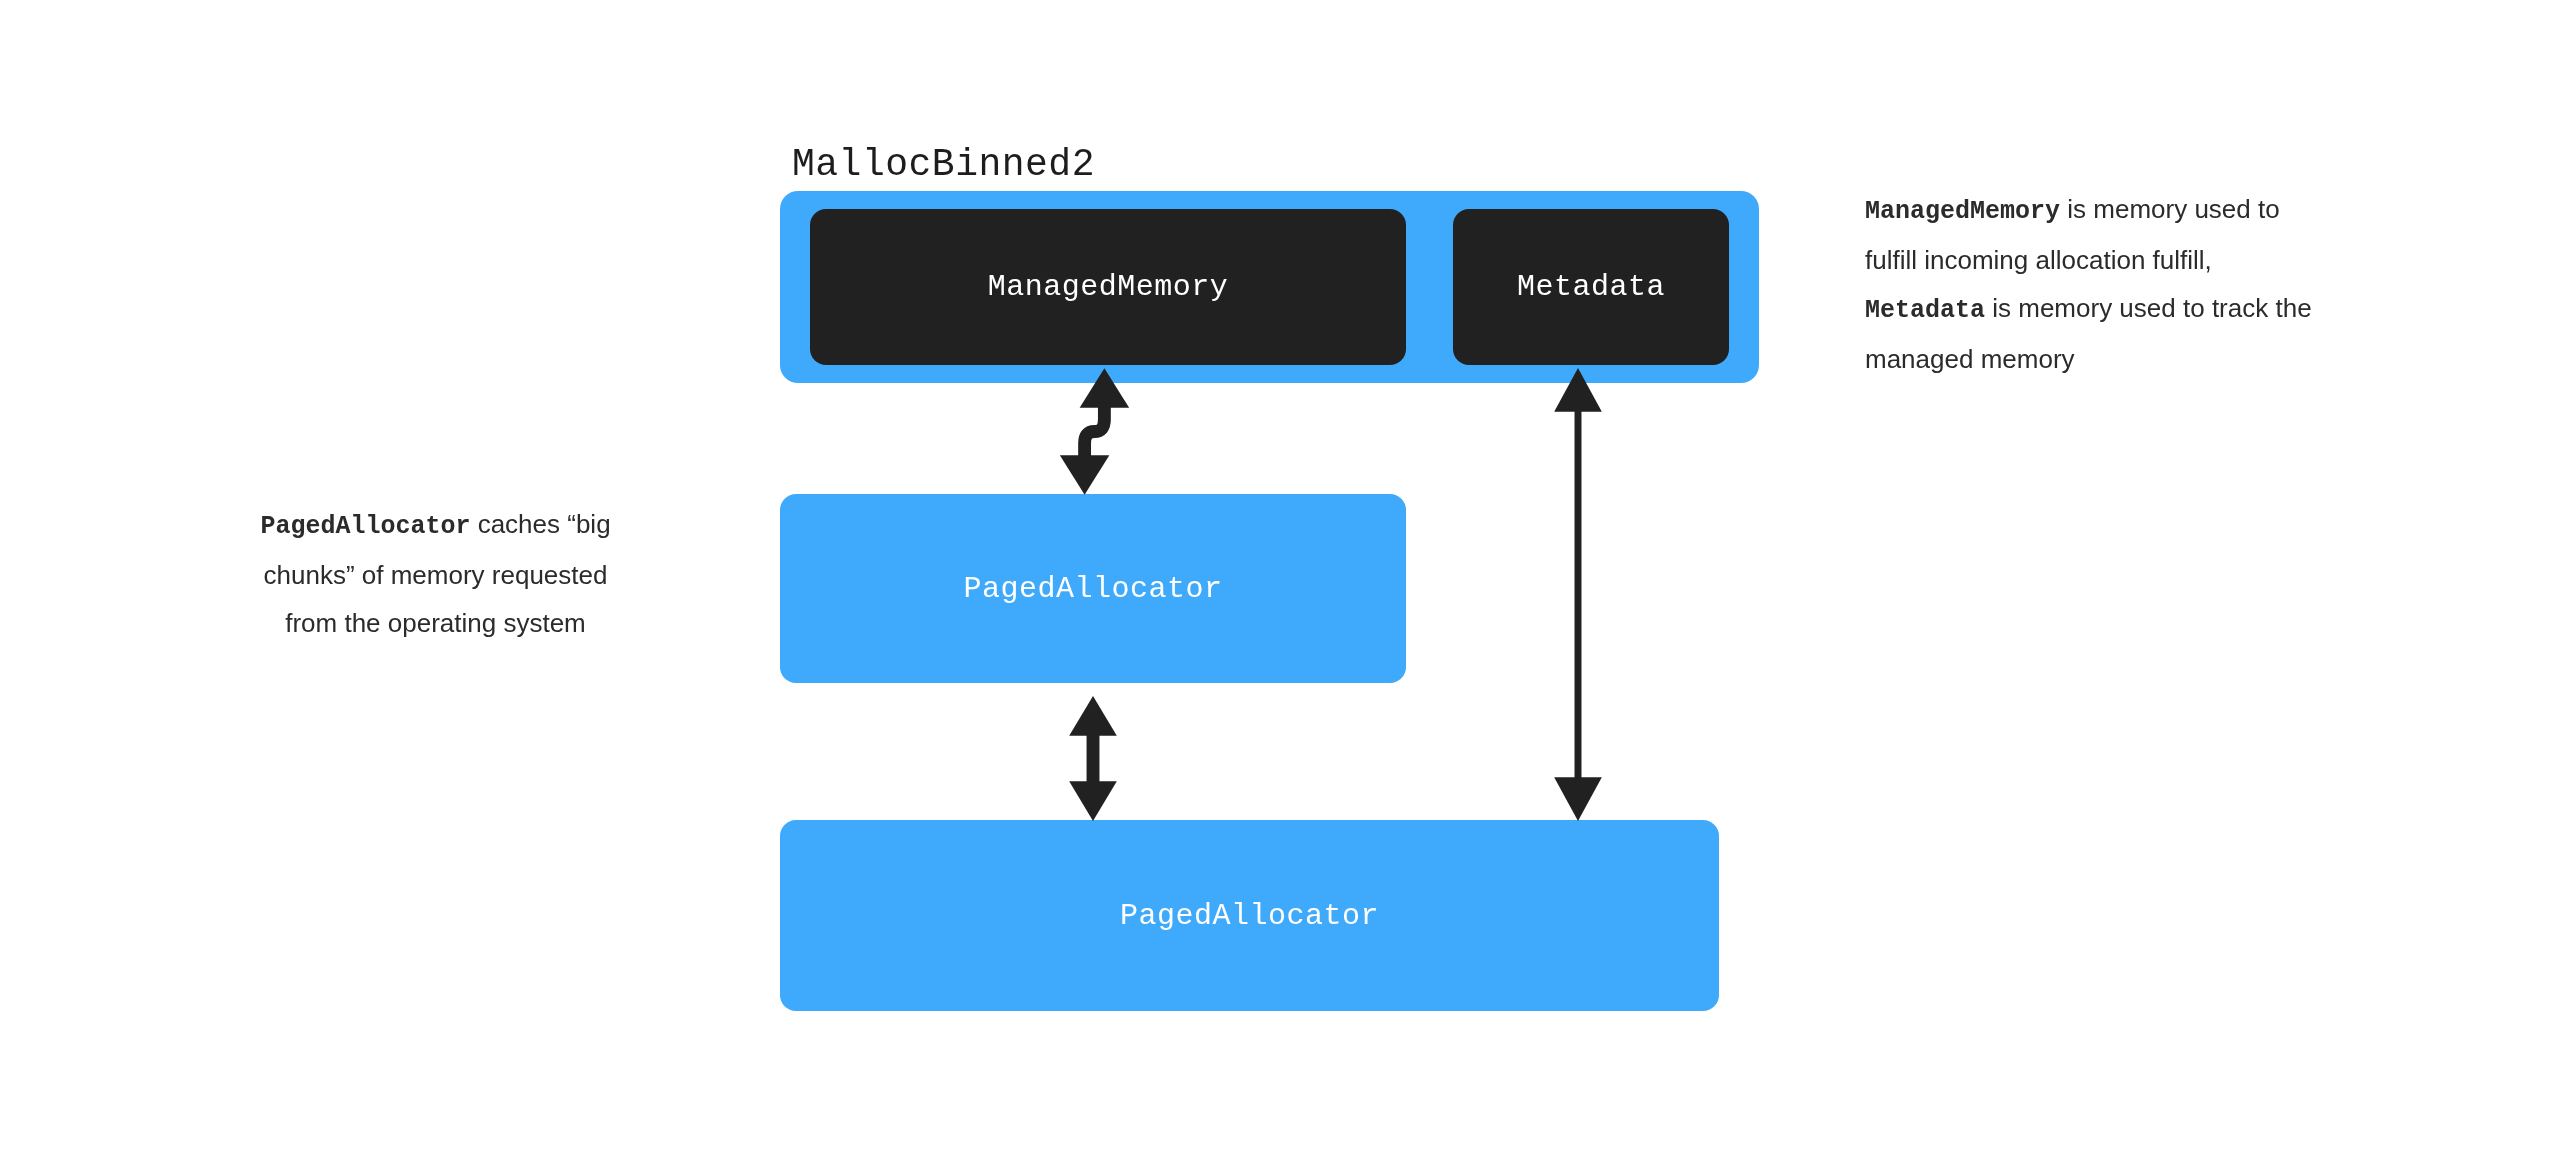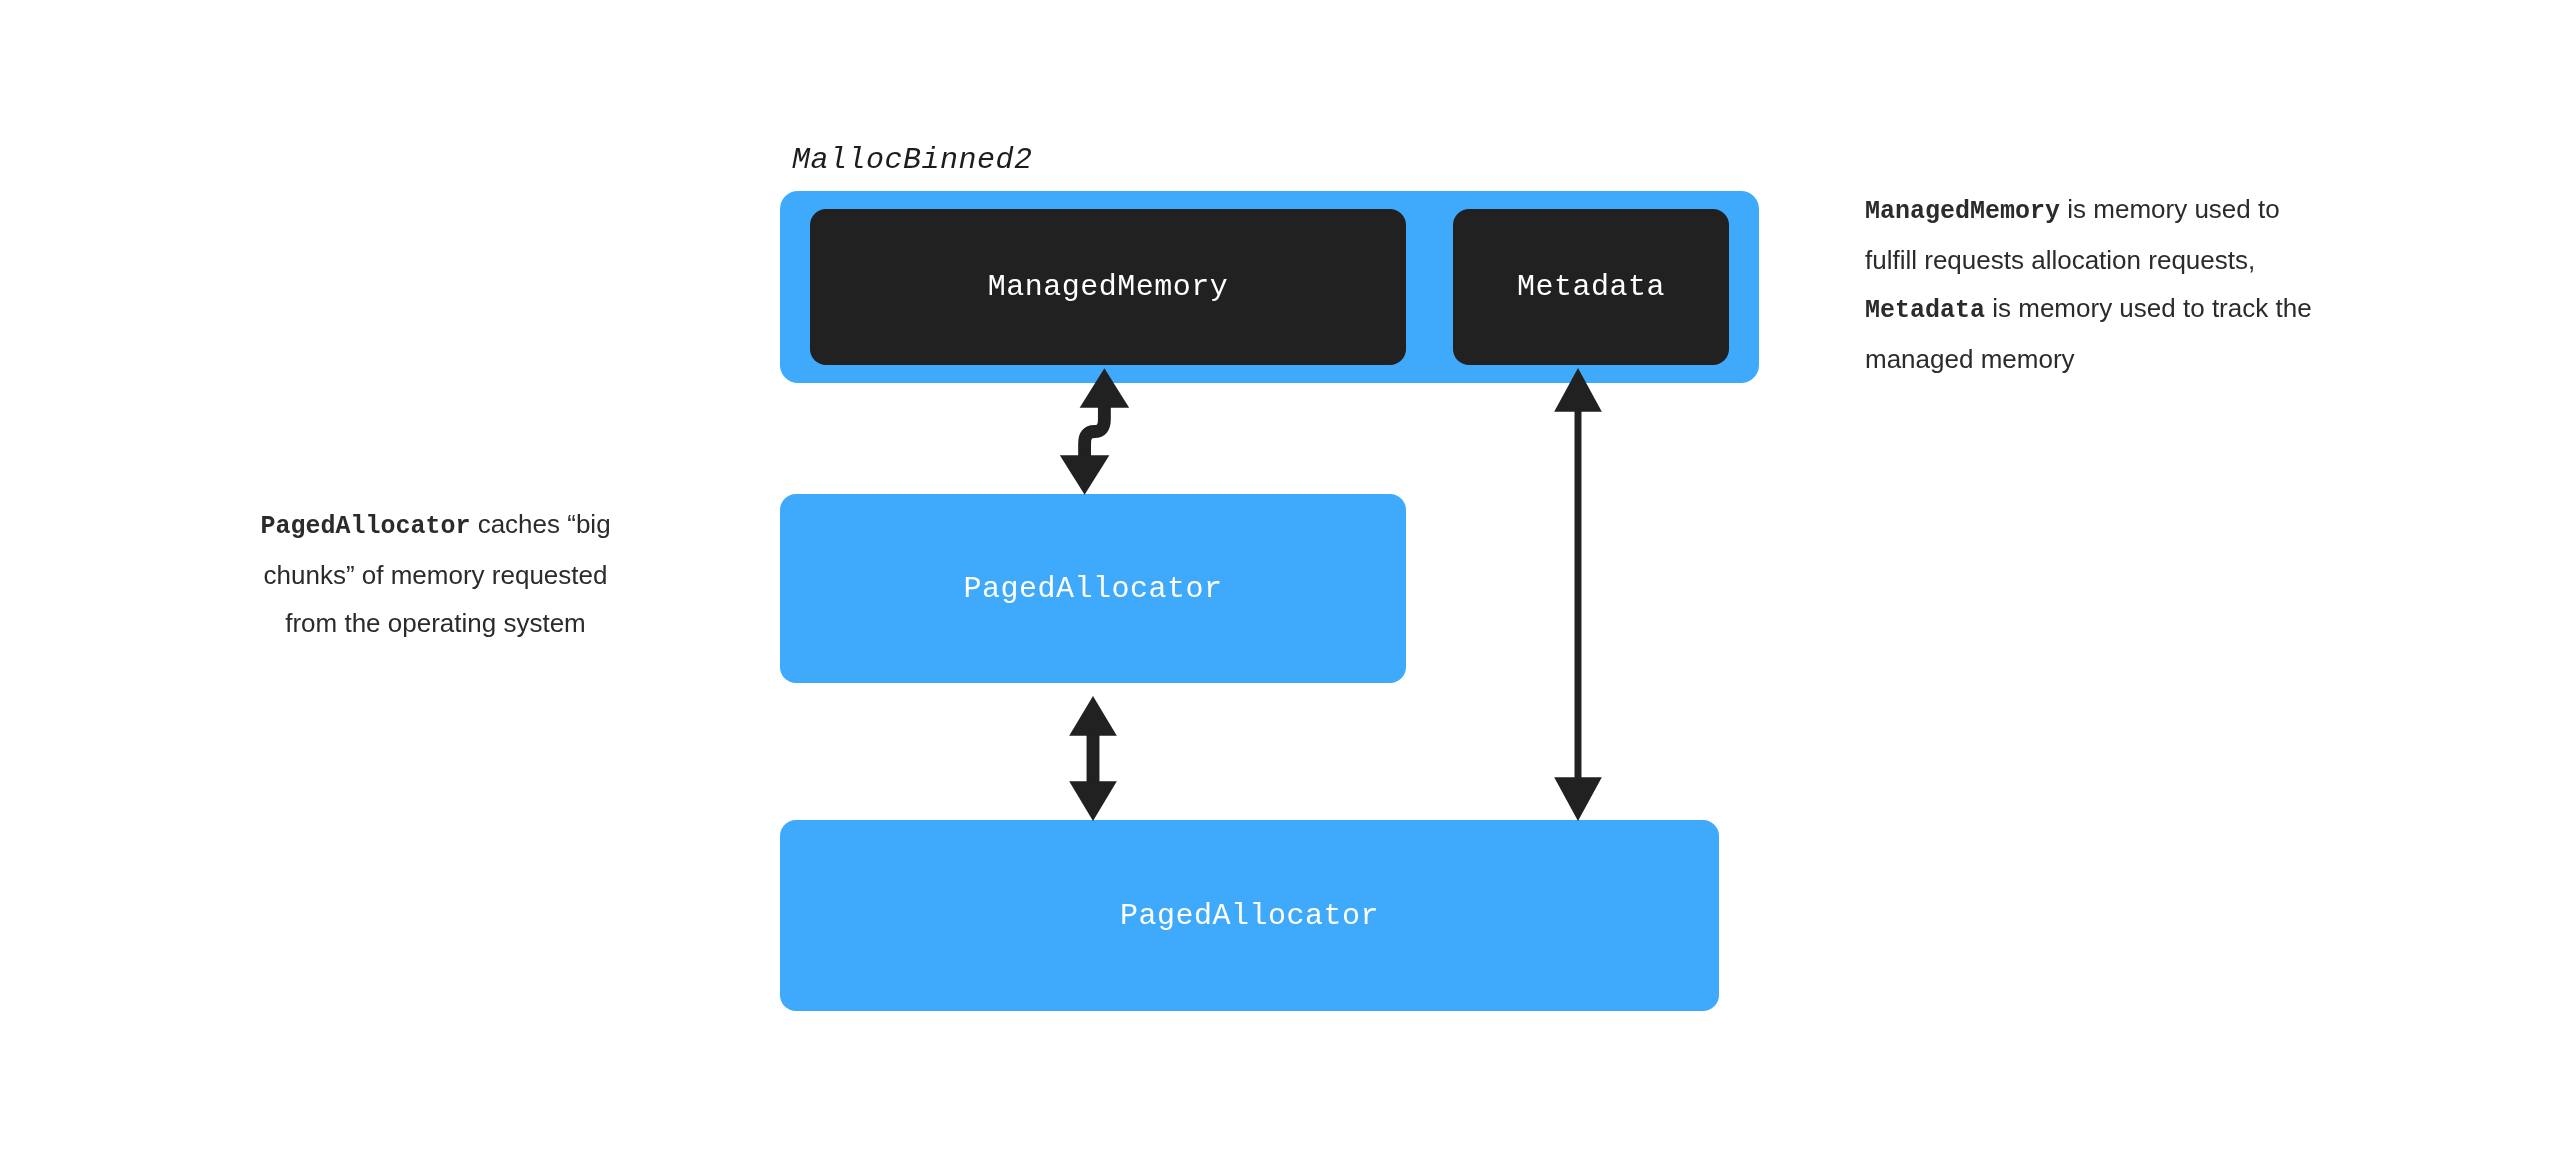--- a/index.html
+++ b/index.html
@@ -20,25 +20,24 @@
   }
 
   
   .abs { position: absolute; }
 
   
   #mallocbinned2-title {
     left: 792px;
     top: 143px;
     font-family: "Liberation Mono", "DejaVu Sans Mono", monospace;
-    font-size: 30px;
+    font-size: 38px;
     letter-spacing: 0.5px;
     color: #1d1d1d;
     white-space: nowrap;
-    font-style: italic;
   }
   #mallocbinned2-container {
     left: 780px;
     top: 191px;
     width: 979px;
     height: 192px;
     background: #3fa9fb;
     border-radius: 18px;
     box-sizing: border-box;
   }
@@ -168,17 +167,17 @@
     <line x1="33" y1="30" x2="33" y2="426" stroke="#212121" stroke-width="7"></line>
     <polygon points="33,0 57,44 9,44" fill="#212121"></polygon>
     <polygon points="33,456 9,412 57,412" fill="#212121"></polygon>
   </svg>
 
   <div class="annotation" id="annotation-left">
     <span class="code">PagedAllocator</span><span> caches “big chunks” of memory requested from the operating system</span>
   </div>
 
   <div class="annotation" id="annotation-right">
-    <span class="code">ManagedMemory</span><span> is memory used to fulfill requests allocation requests, </span><span class="code">Metadata</span><span> is memory used to track the managed memory</span>
+    <span class="code">ManagedMemory</span><span> is memory used to fulfill incoming allocation fulfill, </span><span class="code">Metadata</span><span> is memory used to track the managed memory</span>
   </div>
 
 </div>
 
 
 </body></html>

